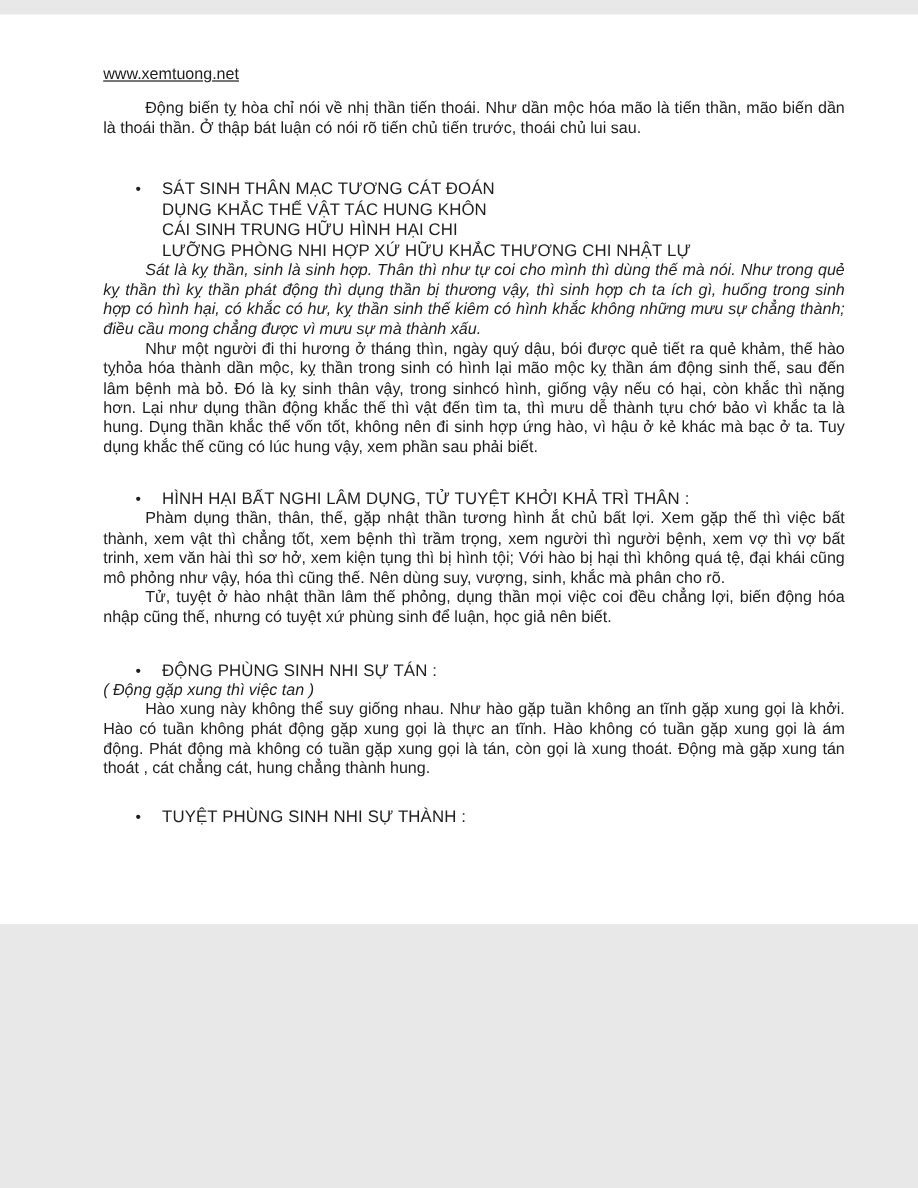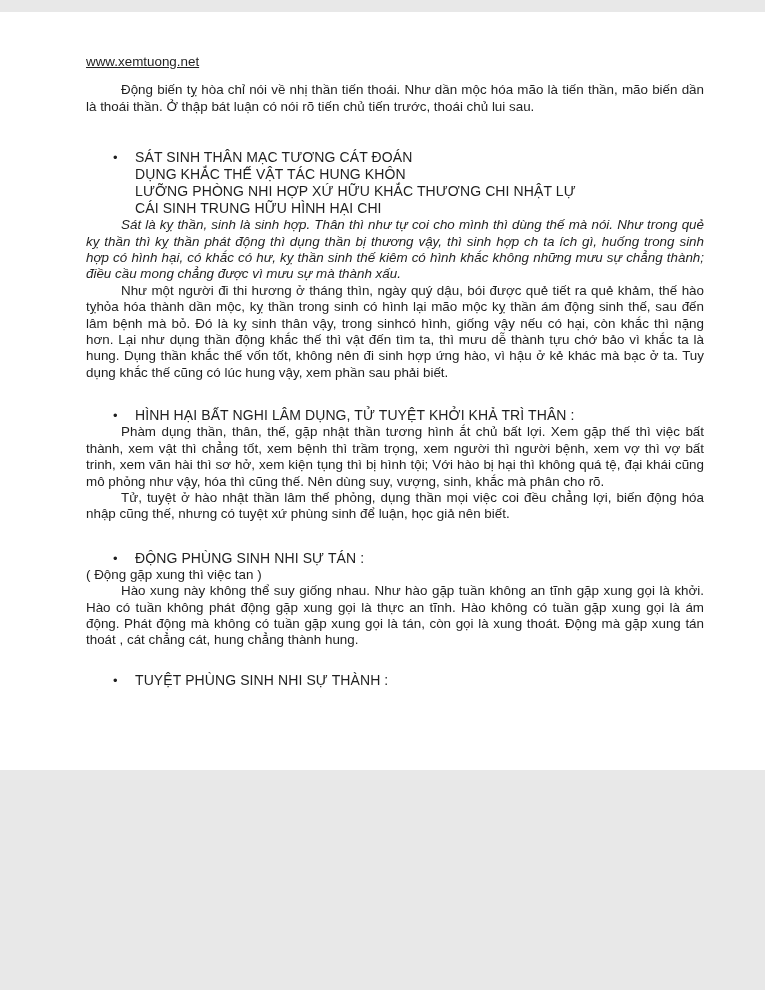--- a/index.html
+++ b/index.html
@@ -61,21 +61,21 @@
     font-size: 14px;
     line-height: 17px;
     letter-spacing: 0.1px;
   }
   .mt-section { margin-top: 34px; }
   .mt-heading2 { margin-top: 26px; }
   .mt-heading3 { margin-top: 27px; }
   .mt-heading4 { margin-top: 23px; }
   .mt-paren1 { margin-top: 20px; }
   .mt-paren2 { margin-top: 15px; }
-  .mt-paren3 { margin-top: 21px; }
+  .mt-paren3 { margin-top: 21px; font-style: italic; }
   .mt-p { margin-top: 20px; font-style: italic; }
   .footer {
     position: absolute;
     right: 68px;
     top: 923px;
     font-family: "Liberation Serif", serif;
     font-size: 13px;
     color: #1d4ed8;
   }
 </style>
@@ -87,22 +87,22 @@
 
     <div class="site-url">www.xemtuong.net</div>
 
     <p class="body indent">Động biến tỵ hòa chỉ nói về nhị thần tiến thoái. Như dần mộc hóa mão là tiến thần, mão biến dần là thoái thần. Ở thập bát luận có nói rõ tiến chủ tiến trước, thoái chủ lui sau.</p>
 
     <div class="bullet-item mt-section">
       <span class="bullet-marker">•</span>
       <div class="heading-block">
         <div class="heading-line">SÁT SINH THÂN MẠC TƯƠNG CÁT ĐOÁN</div>
         <div class="heading-line">DỤNG KHẮC THẾ VẬT TÁC HUNG KHÔN</div>
+        <div class="heading-line">CÁI SINH TRUNG HỮU HÌNH HẠI CHI</div>
         <div class="heading-line">LƯỠNG PHÒNG NHI HỢP XỨ HỮU KHẮC THƯƠNG CHI NHẬT LỰ</div>
-        <div class="heading-line">CÁI SINH TRUNG HỮU HÌNH HẠI CHI</div>
       </div>
     </div>
 
 
     <p class="body indent mt-p">Sát là kỵ thần, sinh là sinh hợp. Thân thì như tự coi cho mình thì dùng thế mà nói. Như trong quẻ kỵ thần thì kỵ thần phát động thì dụng thần bị thương vậy, thì sinh hợp ch ta ích gì, huống trong sinh hợp có hình hại, có khắc có hư, kỵ thần sinh thế kiêm có hình khắc không những mưu sự chẳng thành; điều cầu mong chẳng được vì mưu sự mà thành xấu.</p>
     <p class="body indent">Như một người đi thi hương ở tháng thìn, ngày quý dậu, bói được quẻ tiết ra quẻ khảm, thế hào tỵhỏa hóa thành dần mộc, kỵ thần trong sinh có hình lại mão mộc kỵ thần ám động sinh thế, sau đến lâm bệnh mà bỏ. Đó là kỵ sinh thân vậy, trong sinhcó hình, giống vậy nếu có hại, còn khắc thì nặng hơn. Lại như dụng thần động khắc thế thì vật đến tìm ta, thì mưu dễ thành tựu chớ bảo vì khắc ta là hung. Dụng thần khắc thế vốn tốt, không nên đi sinh hợp ứng hào, vì hậu ở kẻ khác mà bạc ở ta. Tuy dụng khắc thế cũng có lúc hung vậy, xem phần sau phải biết.</p>
 
     <div class="bullet-item mt-heading2">
       <span class="bullet-marker">•</span>
       <div class="heading-block">

